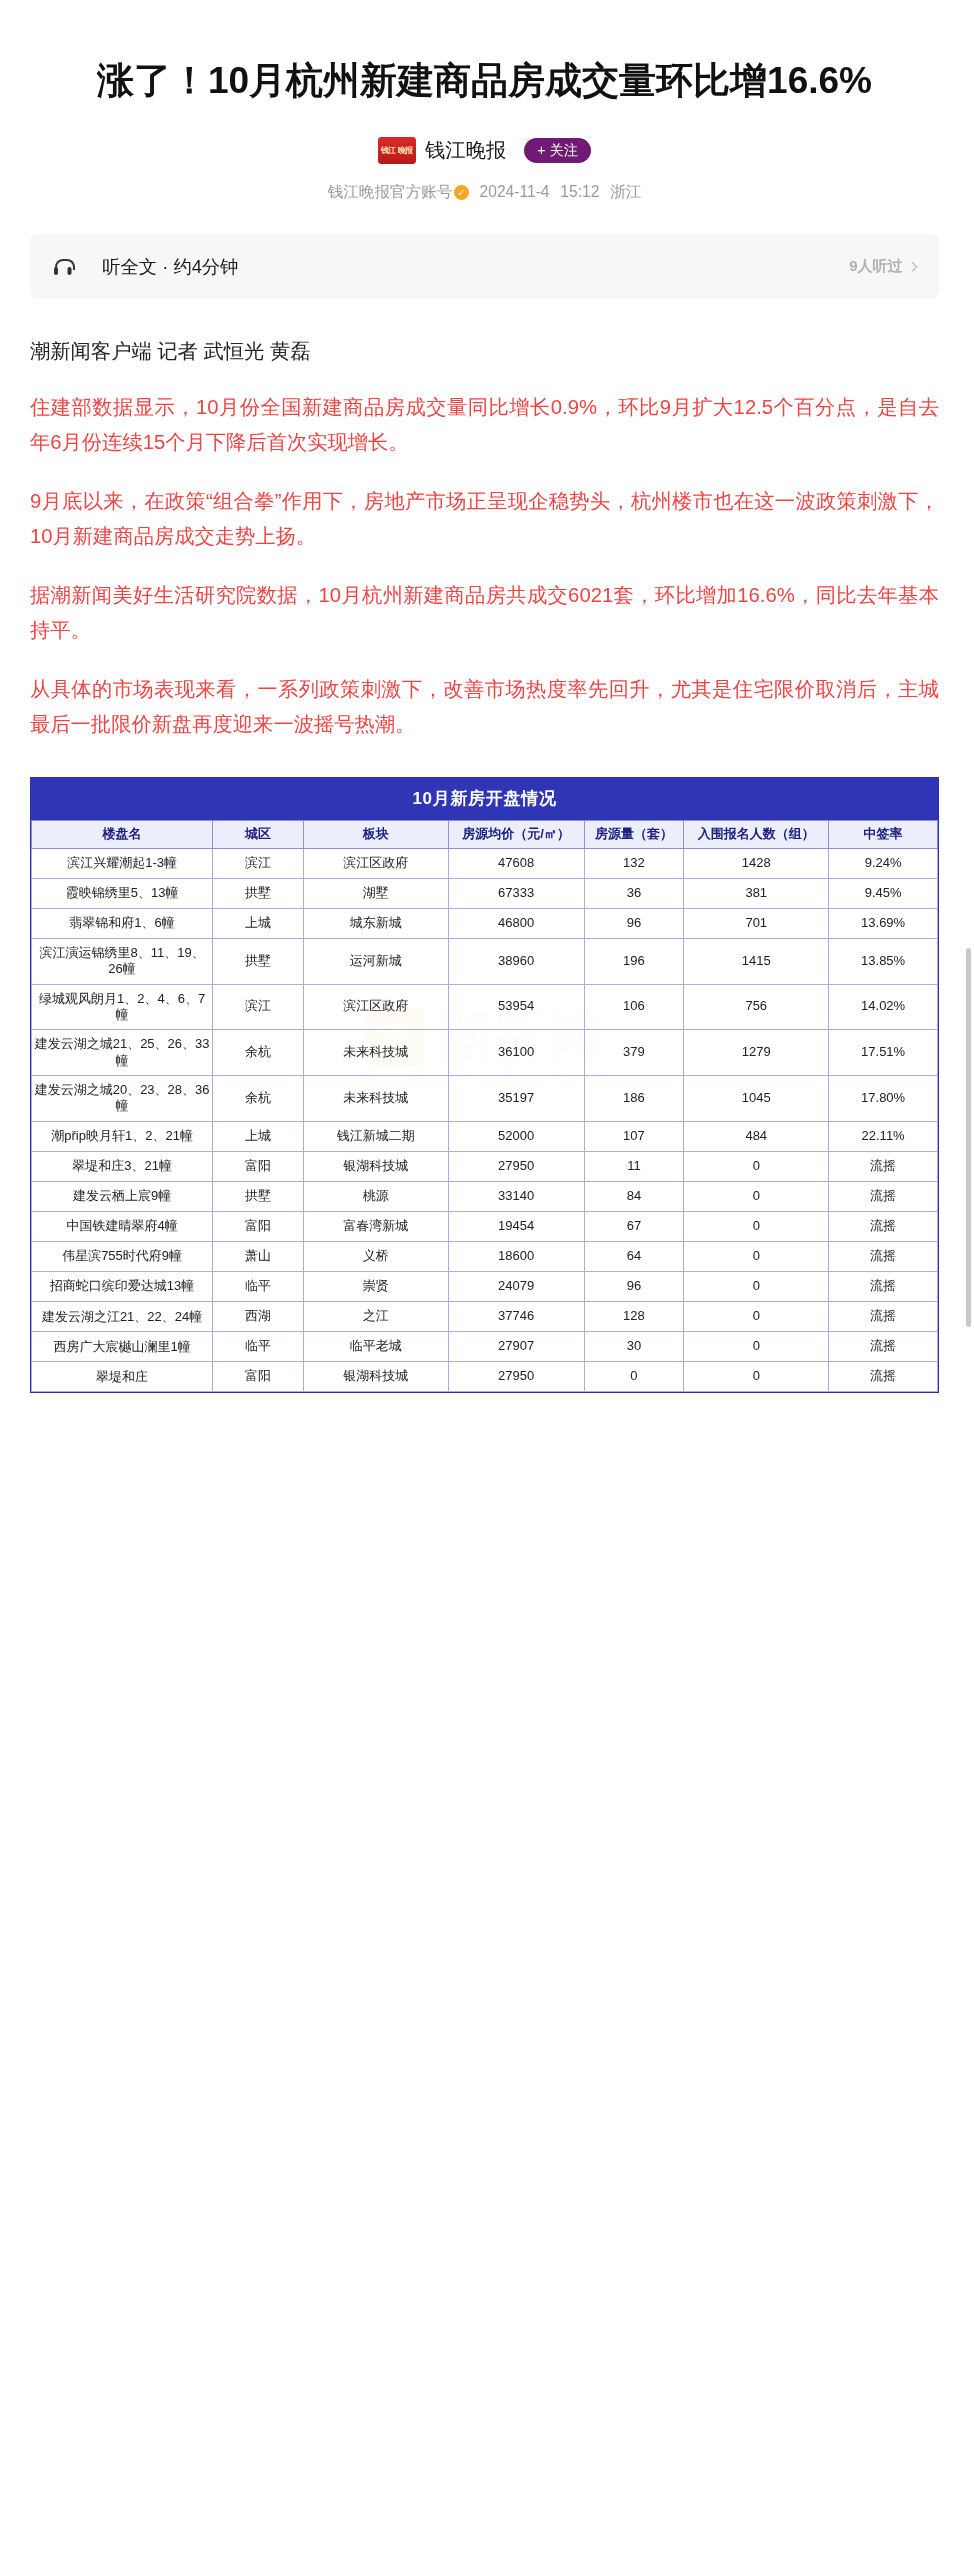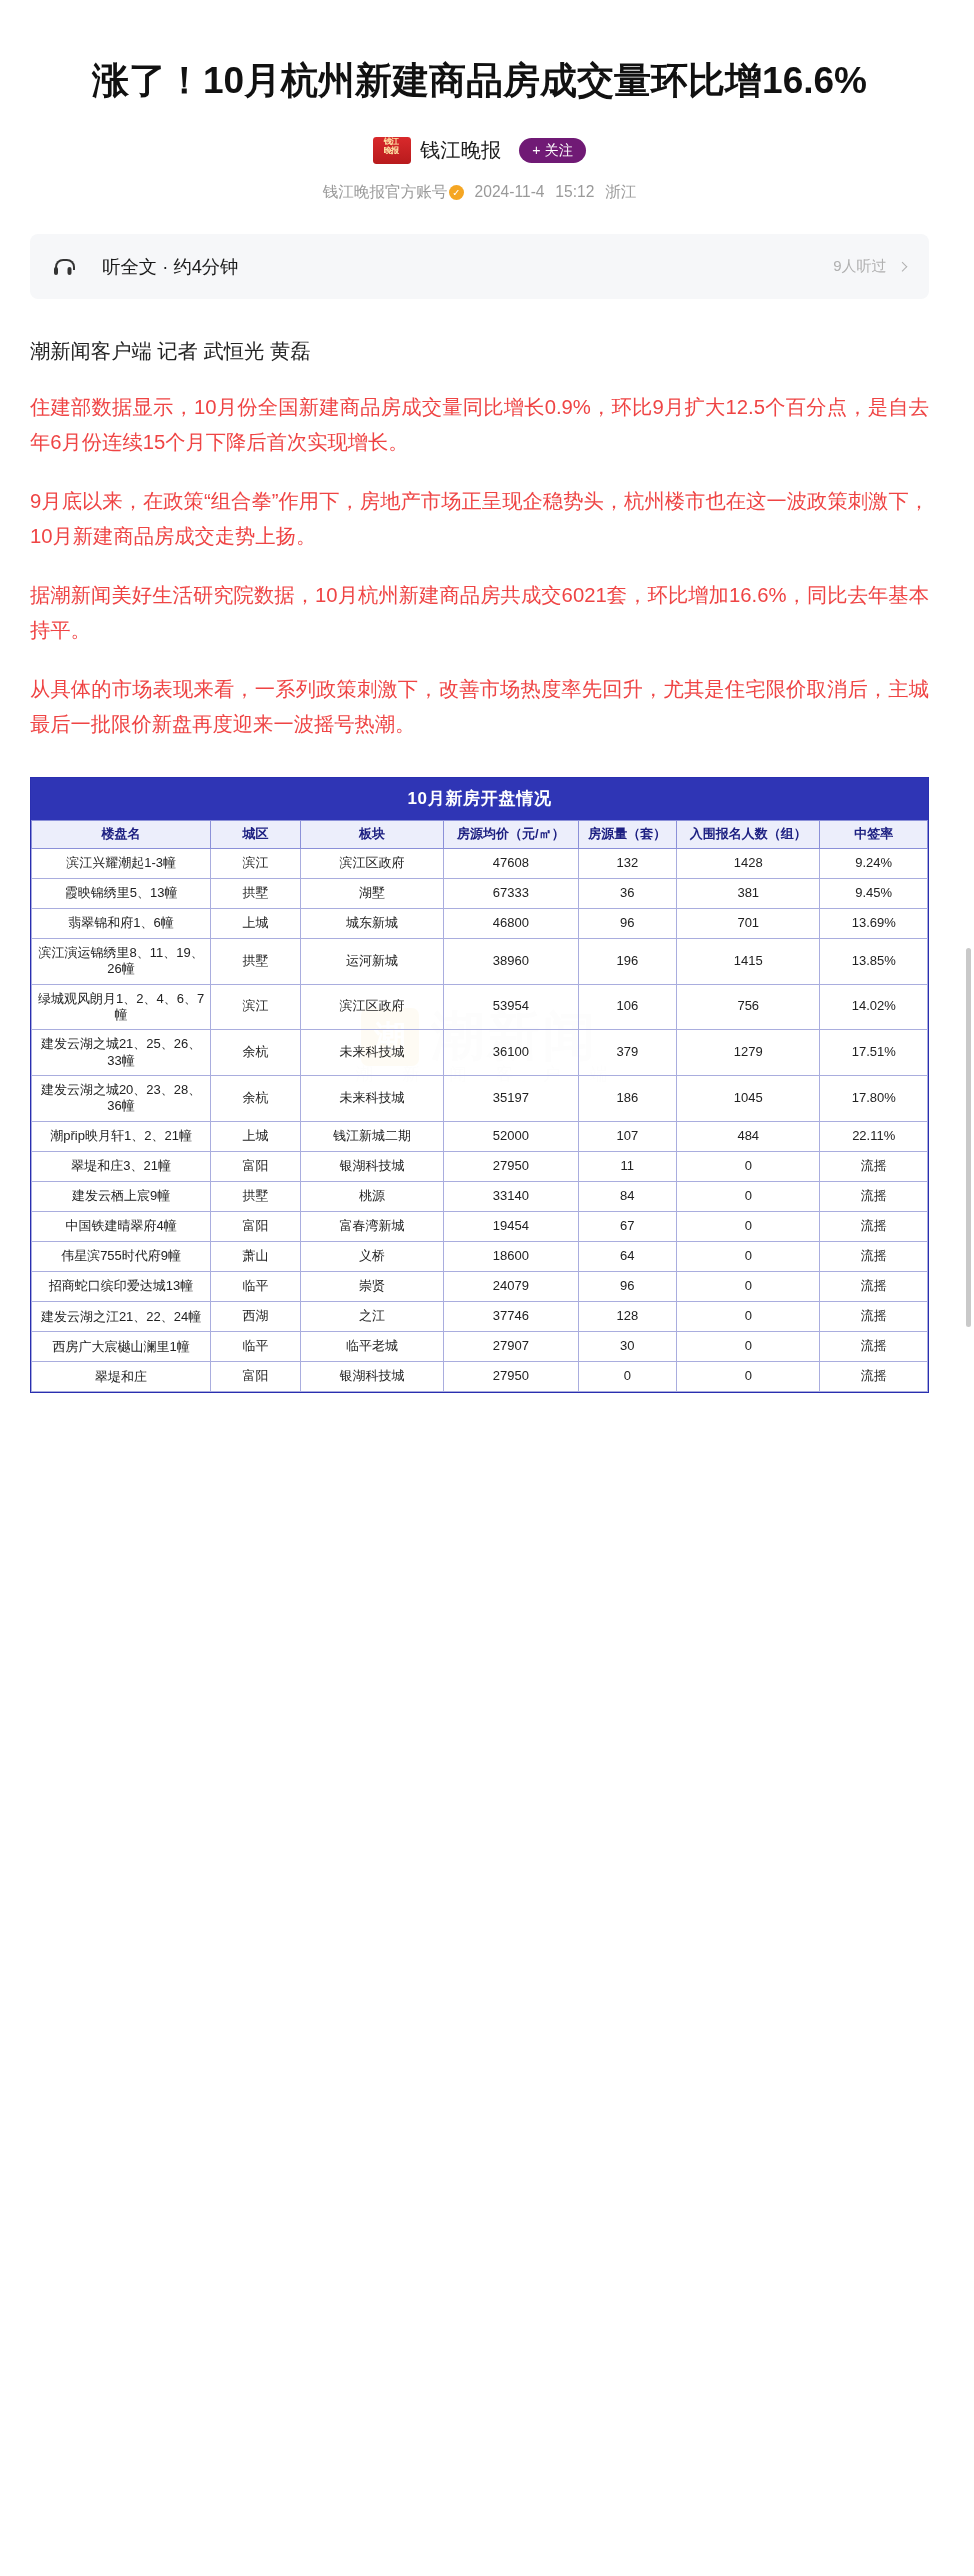--- a/index.html
+++ b/index.html
@@ -8,21 +8,21 @@
     background: #ffffff;
     font-family: "Liberation Sans", sans-serif;
   }
   body {
     width: 975px;
     min-height: 2576px;
     position: relative;
   }
   .page {
     width: 975px;
-    padding: 0 16px 27px 0;
+    padding: 0 6px 27px 0;
   }
 
   
   .title-wrap {
     padding: 31px 45px 0 45px;
   }
   .title {
     font-size: 37px;
     line-height: 1.34;
     font-weight: bold;
@@ -40,22 +40,23 @@
     gap: 9.5px;
   }
   .logo-badge {
     width: 38px; height: 27px;
     border-radius: 3.4px;
     background: linear-gradient(180deg,#d9292b 0%, #b81b1d 100%);
     color: #ffe9a8;
     font-size: 8.8px;
     line-height: 8.8px;
     display: flex;
-    flex-direction: column;
-    align-items: center;
+    flex-direction: row;
+    align-items: center;
+    justify-content: center;
     font-weight: bold;
     letter-spacing: -0.7px;
     overflow: hidden;
   }
   .logo-badge span { display:block; transform: scale(0.92); }
   .source-name {
     font-size: 20.3px;
     color: #1a1a1a;
     font-weight: normal;
   }
@@ -133,23 +134,24 @@
     border-radius: 2px;
     box-shadow: 13.5px 0 0 0 #333;
   }
   .audio-text {
     font-size: 18.3px;
     color: #1a1a1a;
   }
   .audio-right {
     display: flex;
     align-items: center;
-    gap: 12px;
+    gap: 6px;
     font-size: 15px;
     color: #b0b0b0;
+    font-weight: bold;
   }
   .chev {
     display: inline-block;
     width: 7.4px; height: 7.4px;
     border-right: 1.4px solid #b0b0b0;
     border-bottom: 1.4px solid #b0b0b0;
     transform: rotate(-45deg);
   }
 
   

